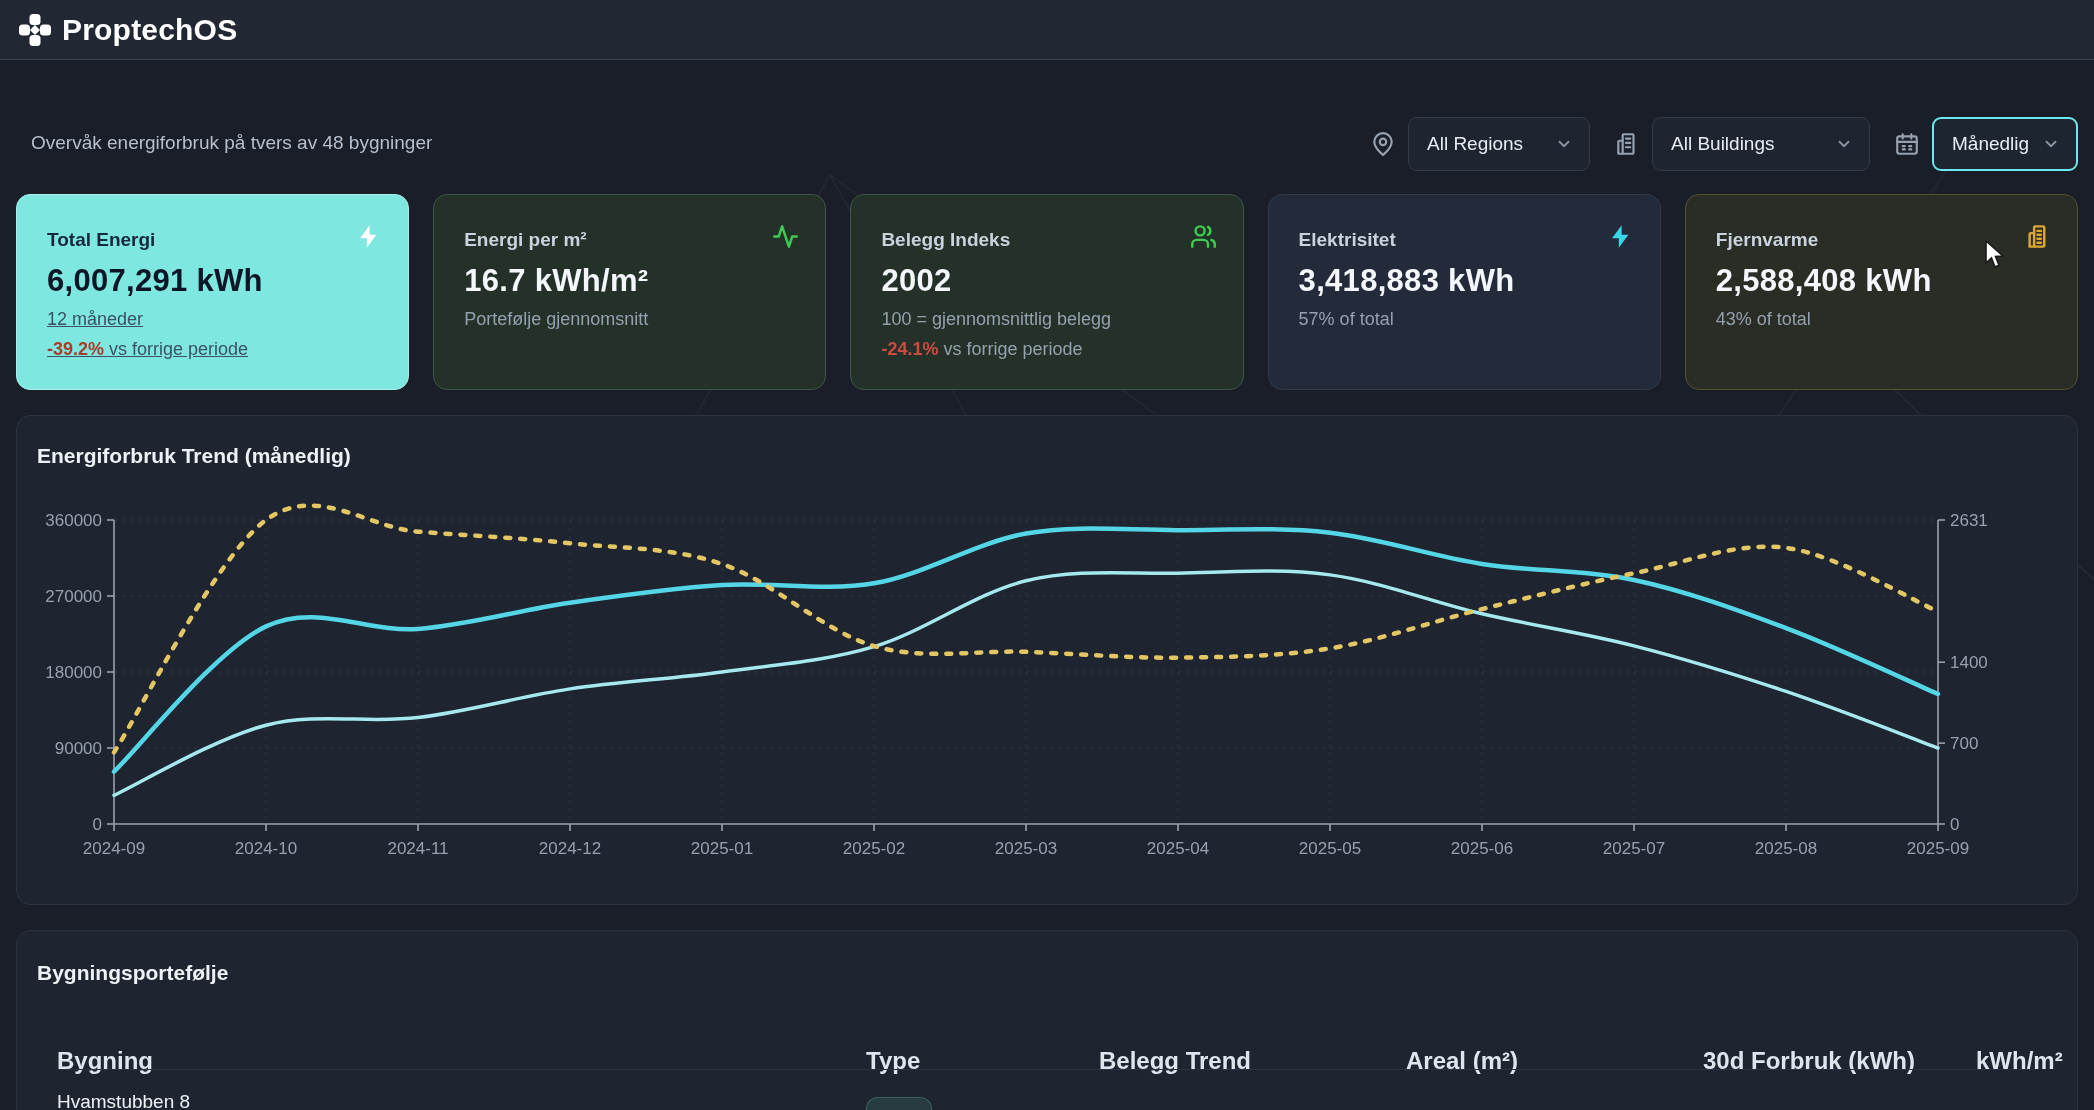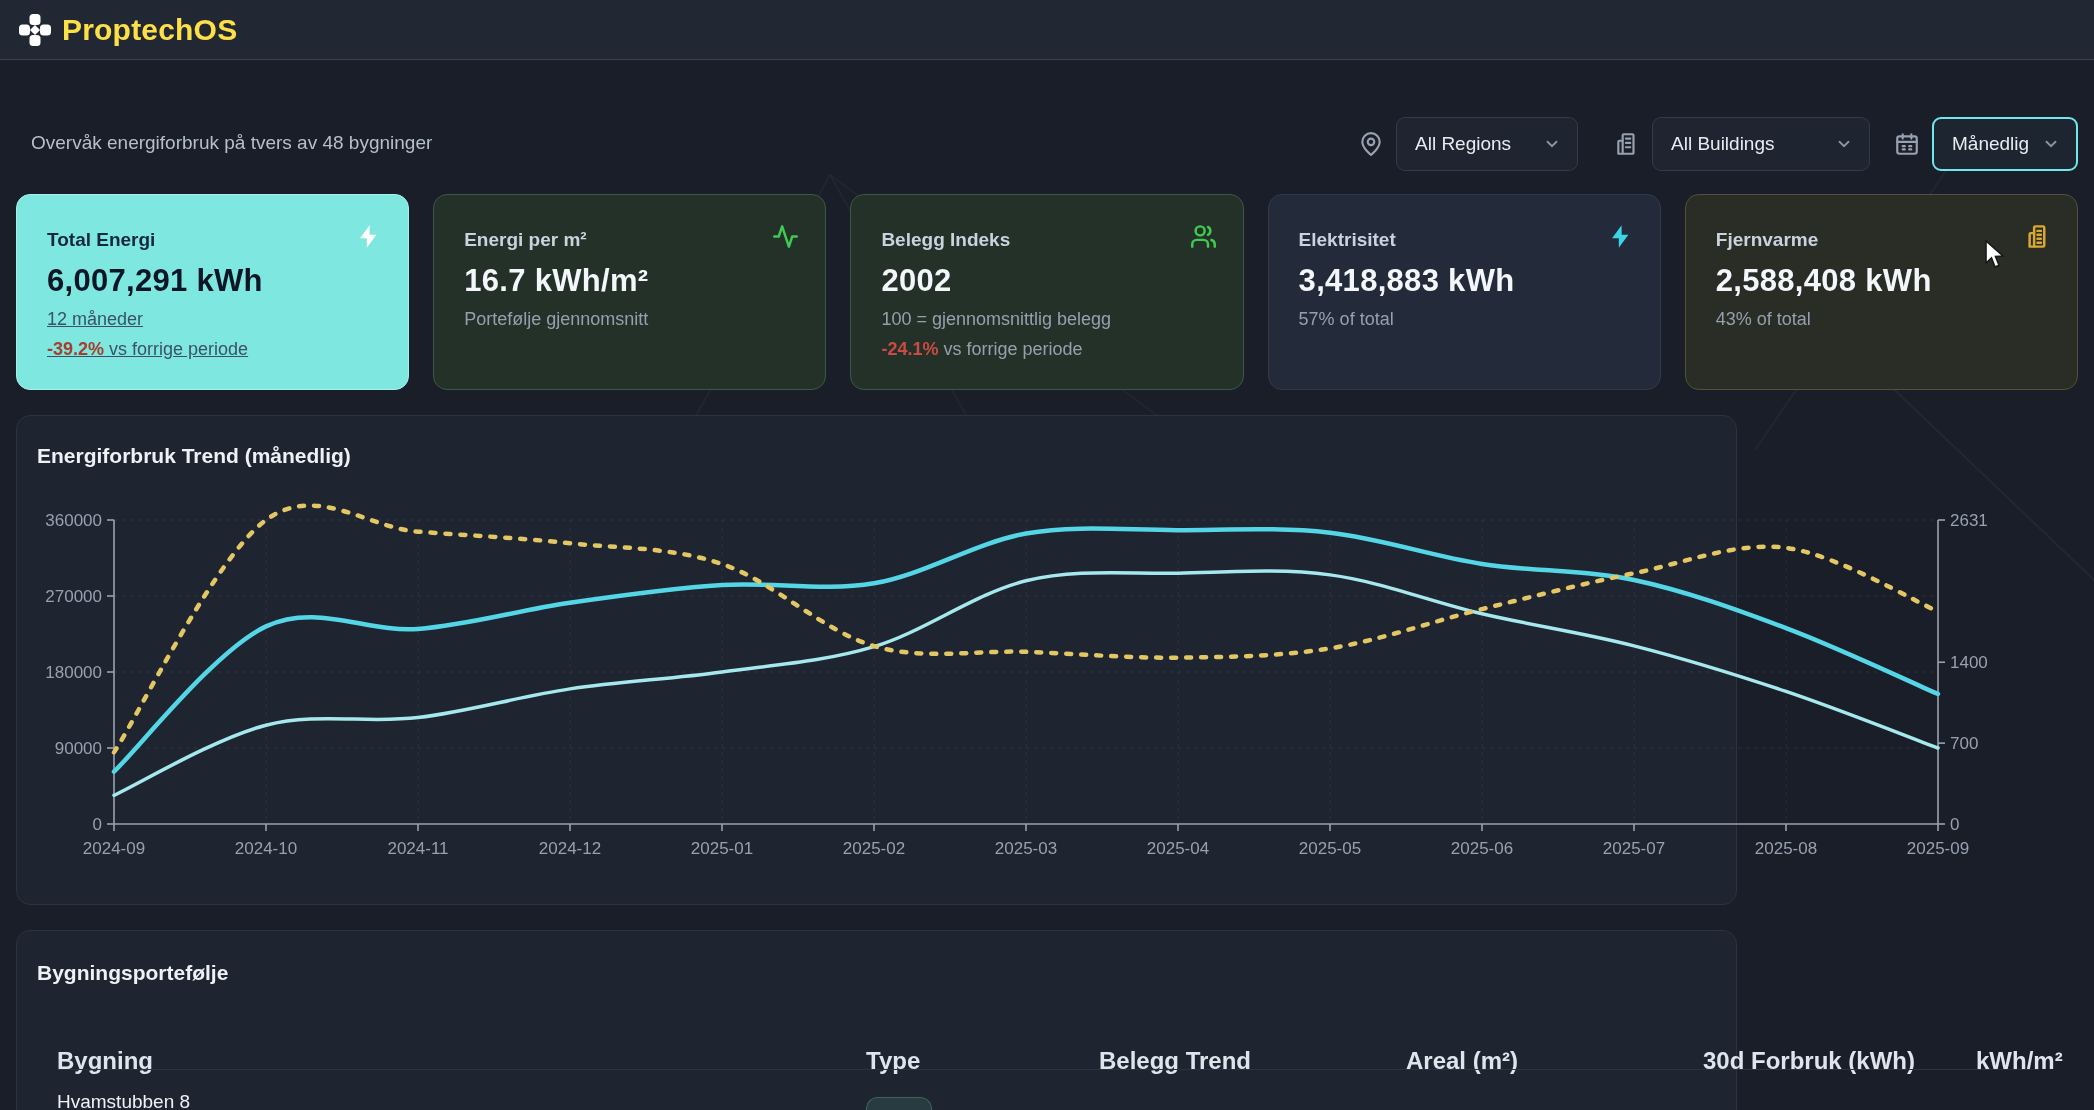--- a/index.html
+++ b/index.html
@@ -13,38 +13,38 @@
   }
   .bg-decor { position:absolute; inset:0; pointer-events:none; }
 
   
   .header {
     position:absolute; left:0; top:0; width:2094px; height:60px;
     background:#222734; border-bottom:1px solid #3a4150;
     display:flex; align-items:center; padding:0 18px; gap:12px;
   }
   .logo-wrap { display:flex; align-items:center; gap:10px; }
-  .brand-name { font-size:30px; font-weight:bold; color:#fde047; letter-spacing:.2px; }
+  .brand-name { font-size:30px; font-weight:bold; color:#ffffff; letter-spacing:.2px; }
 
   
   .subtitle {
     position:absolute; left:18px; top:132px;
     font-size:19px; color:#b6bfcc;margin-left:13px;
   }
   .filters {
     position:absolute; right:16px; top:116px; height:56px;
     display:flex; align-items:center;
   }
   .filter-icon { color:#97a1b0; display:flex; align-items:center; margin-right:12px; }
   .dropdown {
     height:54px; background:#1e2430; border:1px solid #333b4a; border-radius:9px;
     display:flex; align-items:center; justify-content:space-between;
     padding:0 16px 0 18px; font-size:19px; color:#e8ecf2; cursor:pointer;
   }
-  .dropdown.regions { width:182px; margin-right:36px; }
+  .dropdown.regions { width:182px; margin-right:24px; }
   .dropdown.buildings { width:218px; margin-right:24px; }
   .dropdown.period { width:146px; border:2px solid #6ee7f0; background:#1c2530; }
   .chev { color:#8b95a5; margin-left:10px; display:flex; }
 
   
   .cards {
     position:absolute; left:16px; top:194px; width:2062px; height:196px;
     display:grid; grid-template-columns:repeat(5,1fr); gap:24px;
   }
   .card { position:relative; border-radius:14px; padding:0 30px; }
@@ -61,21 +61,21 @@
   .card-green { background:#243129; border:1px solid #3d5747;text-decoration:underline; }
   .card-slate { background:#232b3a; border:1px solid #303a4b; }
   .card-amber { background:#2a2c26; border:1px solid #565130; }
   .card-dark .c-title { color:#c9d2dd; }
   .card-dark .c-value { color:#f3f6fa; }
   .card-dark .c-line1, .card-dark .c-line2 { color:#95a0ae; }
   .card-dark .delta { color:#cb4b42; font-weight:bold; }
 
   
   .panel {
-    position:absolute; left:16px; width:1721px;
+    position:absolute; left:16px; width:2062px;
     background:#1e2430; border:1px solid #2b3340; border-radius:14px;
   }
   .chart-panel { top:415px; height:490px; }
   .panel-title {
     position:absolute; left:20px; top:28px;
     font-size:21px; font-weight:bold; color:#eef2f7;
   }
   .table-panel { top:930px; height:260px; }
   .table-panel .panel-title { top:30px; }
   .thead-cell {

